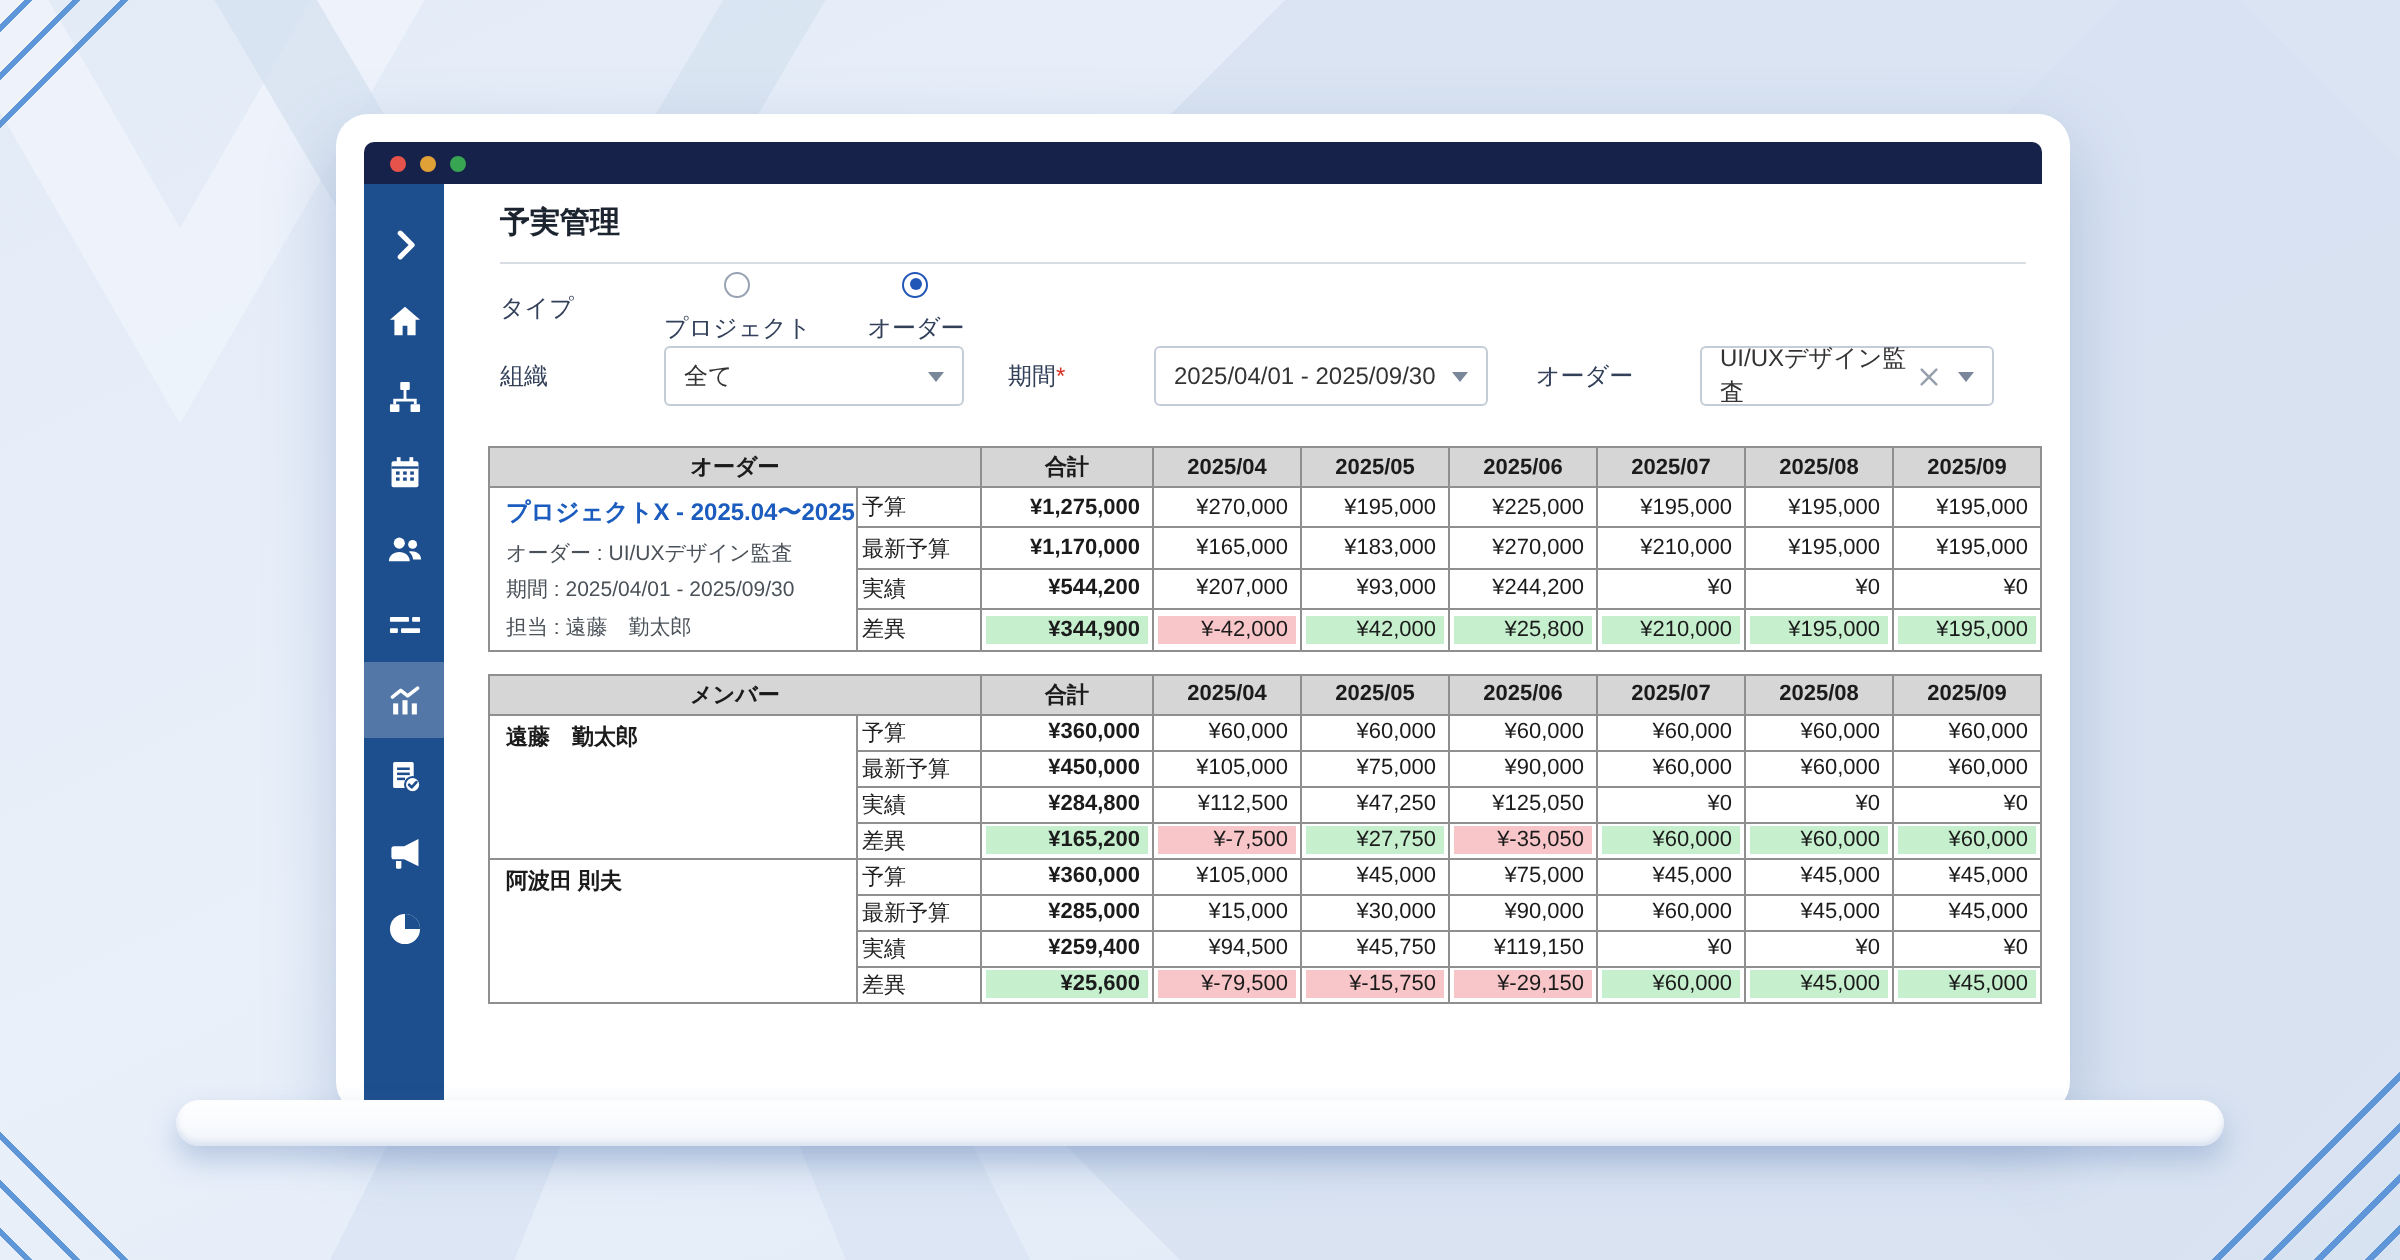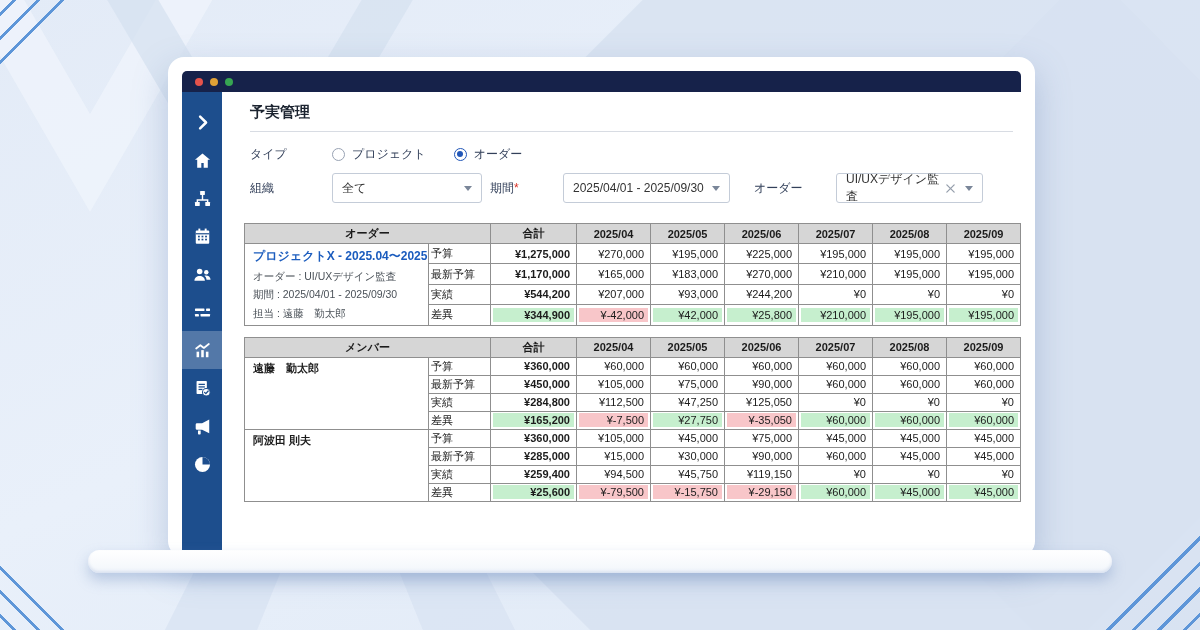--- a/index.html
+++ b/index.html
@@ -53,21 +53,21 @@
   
   .content { flex:1; min-width:0; padding:10px 0 0 22px; background:#fff; overflow:hidden; }
   .page-title { font-size:15px; font-weight:bold; color:#1c2430; margin-left:6px; height:20px; line-height:20px; }
   .rule { border:none; border-top:1px solid #d8dce3; margin:9px 8px 0 6px; }
 
   .frow { display:flex; align-items:center; margin-left:6px; }
   .frow1 { margin-top:14px; height:16px; }
   .frow2 { margin-top:11px; height:30px; }
   .flabel { width:82px; flex:none; font-size:12px; color:#33405a; }
   .req { color:#d93025; }
-  .radio-opt { display:flex; align-items:center; gap:7px; font-size:12px; color:#33405a; cursor:pointer; }
+  .radio-opt { display:flex; align-items:center; gap:7px; font-size:12px; color:#33405a; cursor:pointer;flex-direction:column; }
   .radio { width:13px; height:13px; border-radius:50%; border:1.5px solid #98a2b3; background:#fff; flex:none; position:relative; }
   .radio.sel { border-color:#2257b8; }
   .radio.sel::after { content:''; position:absolute; left:2.5px; top:2.5px; width:6px; height:6px;
                       border-radius:50%; background:#2257b8; }
   .select { height:30px; background:#fff; border:1px solid #c4ccd8; border-radius:3px;
             display:flex; align-items:center; padding:0 9px; font-size:12px; color:#333; cursor:pointer; }
   .caret { width:0; height:0; border-left:4px solid transparent; border-right:4px solid transparent;
            border-top:5px solid #7a8699; margin-left:auto; flex:none; }
   .clear-x { margin-left:auto; margin-right:9px; flex:none; display:flex; cursor:pointer; }
 
@@ -231,21 +231,21 @@
               <span>オーダー</span>
             </span>
           </div>
 
           <div class="frow frow2">
             <span class="flabel">組織</span>
             <div class="select" style="width:150px">
               <span>全て</span>
               <span class="caret"></span>
             </div>
-            <span class="flabel" style="width:73px;margin-left:8px"><span>期間</span><span class="req">*</span></span>
+            <span class="flabel" style="width:73px;margin-left:22px"><span>期間</span><span class="req">*</span></span>
             <div class="select" style="width:167px">
               <span>2025/04/01 - 2025/09/30</span>
               <span class="caret"></span>
             </div>
             <span class="flabel" style="width:82px;margin-left:24px">オーダー</span>
             <div class="select" style="width:147px">
               <span>UI/UXデザイン監査</span>
               <span class="clear-x">
                 <svg width="11" height="11" viewBox="0 0 12 12">
                     <path d="M2 2l8 8M10 2l-8 8" stroke="#97a0ad" stroke-width="1.4" stroke-linecap="round"></path>

